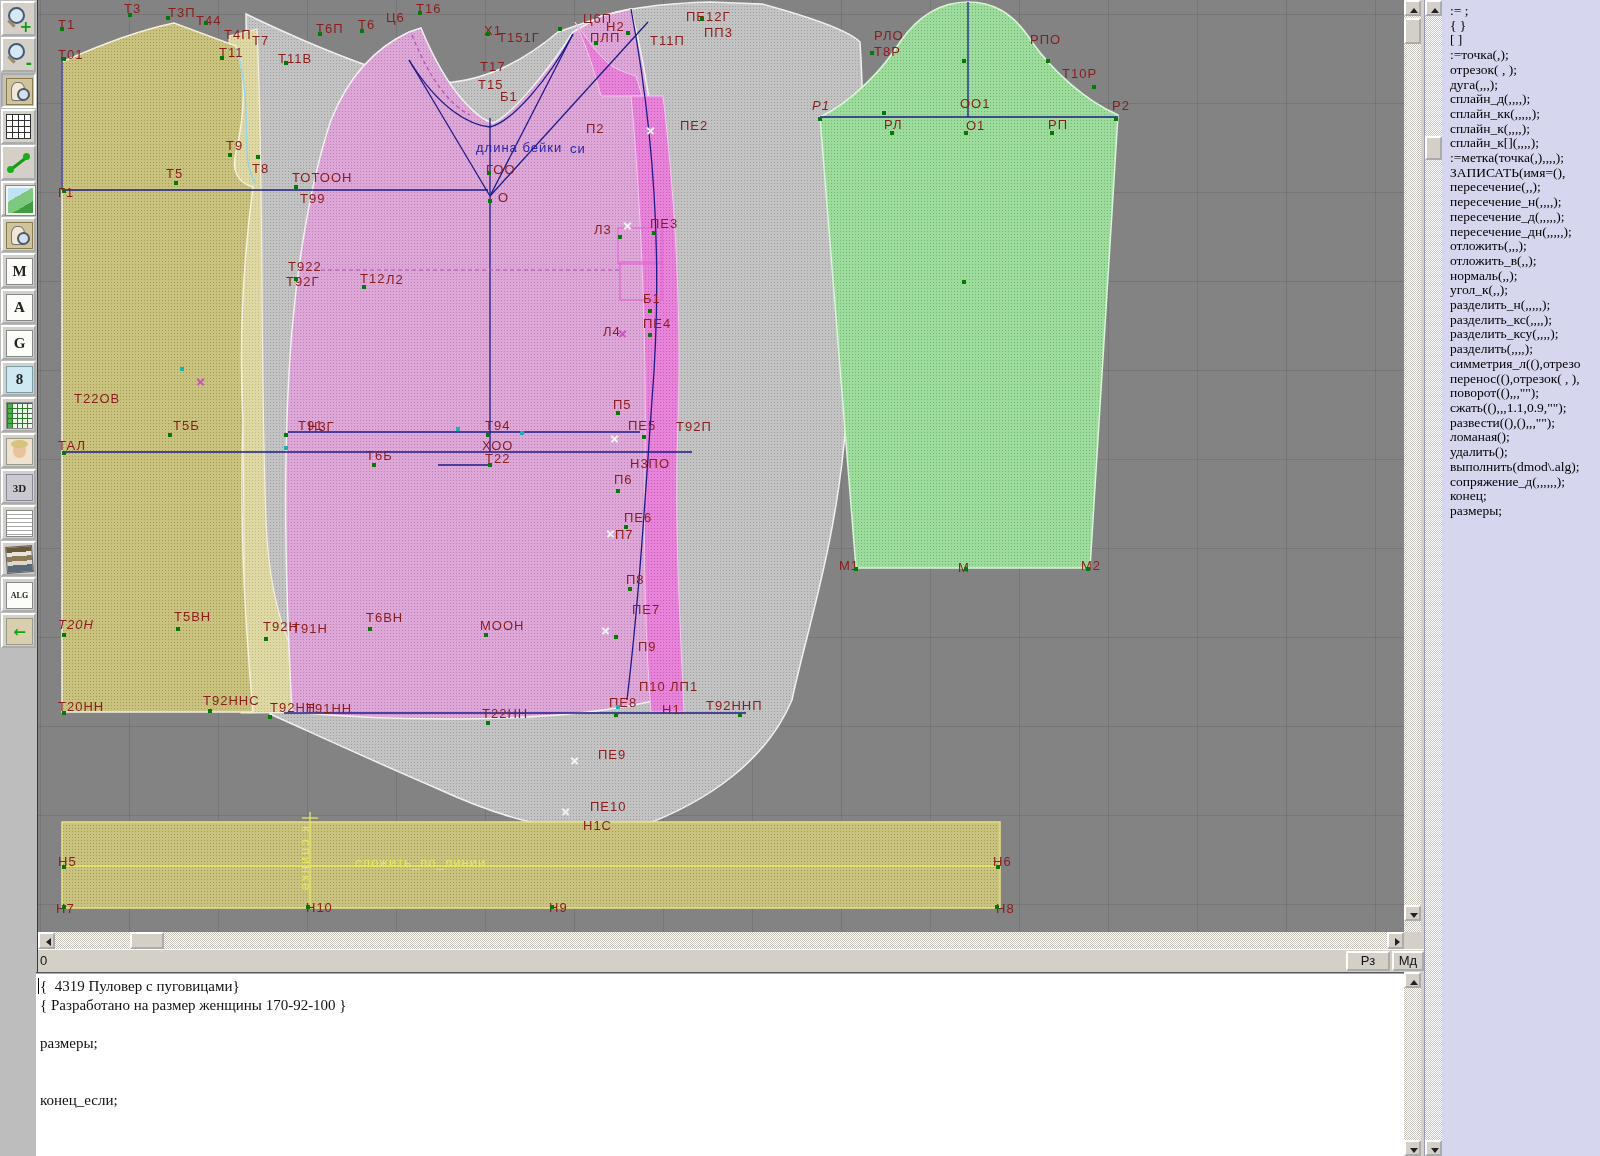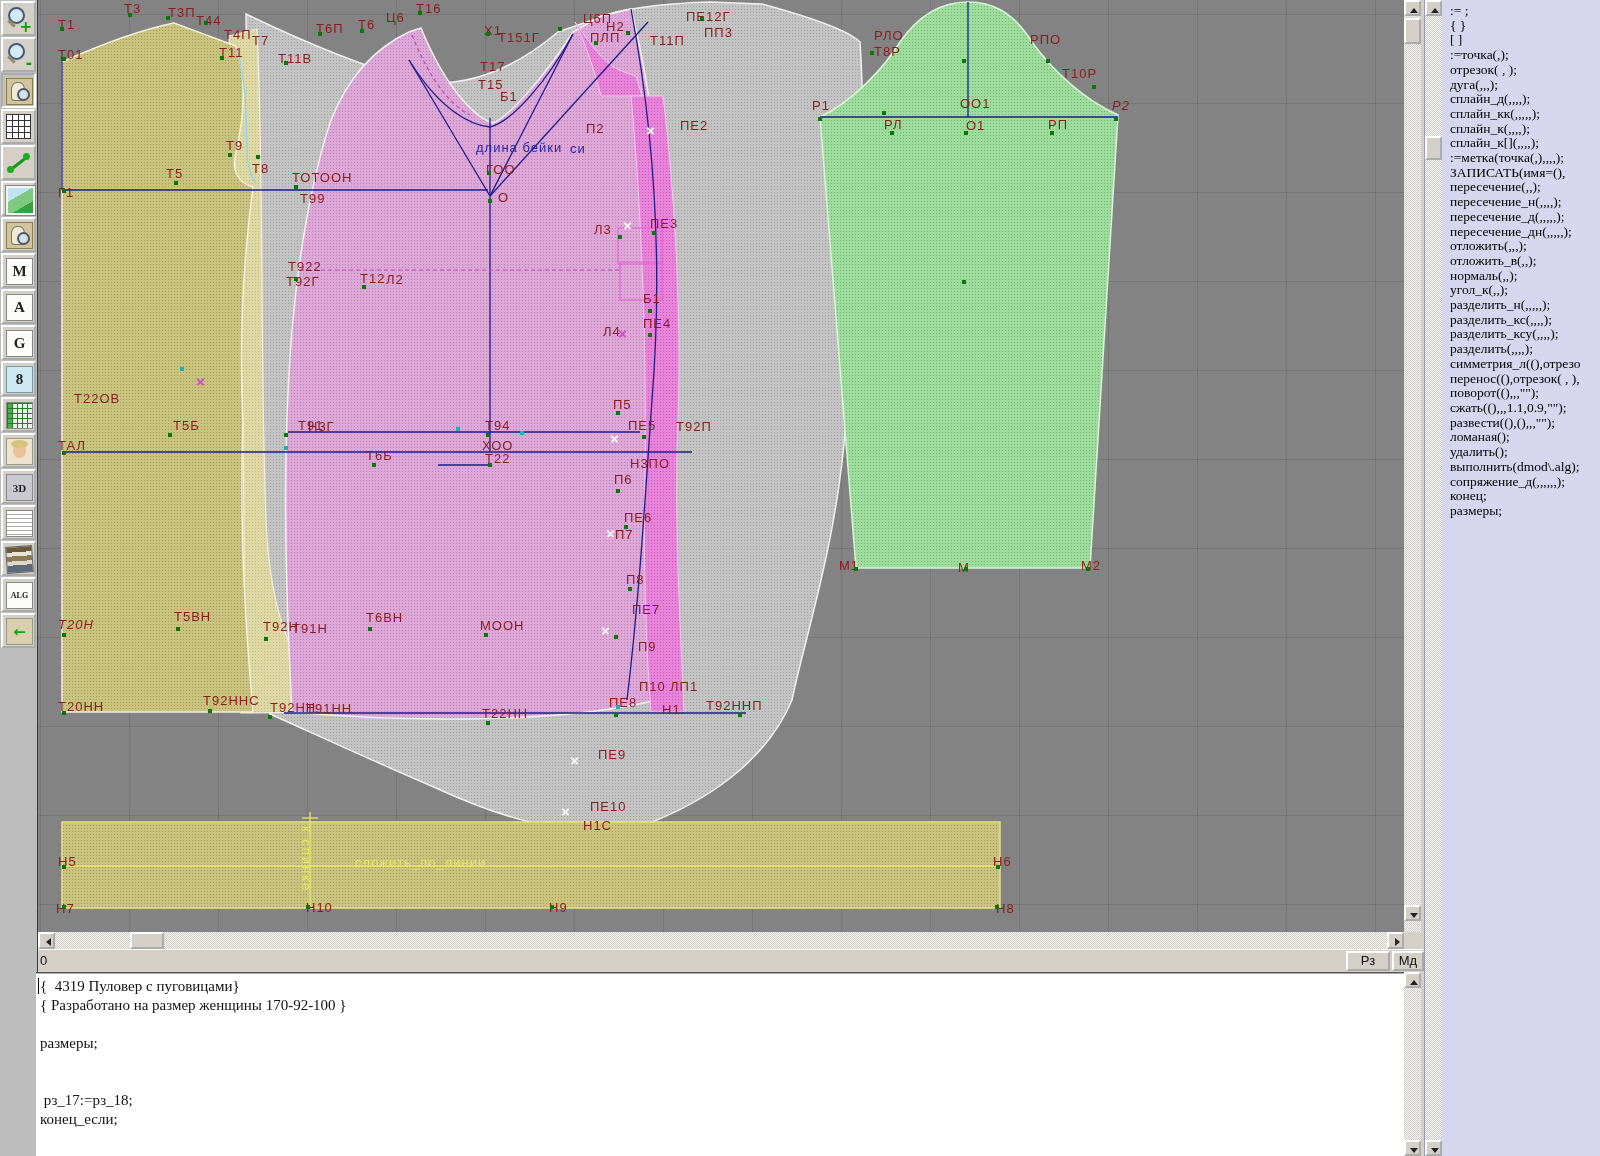--- a/index.html
+++ b/index.html
@@ -309,23 +309,23 @@
       <div class="lbl" style="left: 609px; top: 696px;">ПЕ8</div>
       <div class="lbl" style="left: 662px; top: 703px;">Н1.</div>
       <div class="lbl" style="left: 706px; top: 699px;">Т92ННП</div>
       <div class="lbl" style="left: 598px; top: 748px;">ПЕ9</div>
       <div class="lbl" style="left: 590px; top: 800px;">ПЕ10</div>
       <div class="lbl" style="left: 583px; top: 819px;">Н1С</div>
       <div class="lbl" style="left: 874px; top: 29px;">РЛО</div>
       <div class="lbl" style="left: 874px; top: 45px;">Т8Р</div>
       <div class="lbl" style="left: 1030px; top: 33px;">РПО</div>
       <div class="lbl" style="left: 1062px; top: 67px;">Т10Р</div>
-      <div class="lbl" style="left: 812px; top: 99px;">Р1</div>
+      <div class="lbl" style="left: 812px; top: 99px; font-style: italic;">Р1</div>
       <div class="lbl" style="left: 960px; top: 97px;">ОО1</div>
-      <div class="lbl" style="left: 1112px; top: 99px; font-style: italic;">Р2</div>
+      <div class="lbl" style="left: 1112px; top: 99px;">Р2</div>
       <div class="lbl" style="left: 884px; top: 118px;">РЛ</div>
       <div class="lbl" style="left: 966px; top: 119px;">О1</div>
       <div class="lbl" style="left: 1048px; top: 118px;">РП</div>
       <div class="lbl" style="left: 839px; top: 559px;">М1</div>
       <div class="lbl" style="left: 958px; top: 561px;">М</div>
       <div class="lbl" style="left: 1081px; top: 559px;">М2</div>
       <div class="lbl" style="left: 58px; top: 855px;">Н5</div>
       <div class="lbl" style="left: 993px; top: 855px;">Н6</div>
       <div class="lbl" style="left: 56px; top: 902px;">Н7</div>
       <div class="lbl" style="left: 306px; top: 901px;">Н10</div>
@@ -449,21 +449,20 @@
 
 <div id="editor">
   <div id="caret"></div>
   <div id="code" style="padding-top:3px;">
       <div class="code-line">{  4319 Пуловер с пуговицами}</div>
       <div class="code-line">{ Разработано на размер женщины 170-92-100 }</div>
       <div class="code-line"> </div>
       <div class="code-line">размеры;</div>
       <div class="code-line"> </div>
       <div class="code-line"> </div>
-      <div class="code-line"> рз_17:=рз_18;</div>
       <div class="code-line">конец_если;</div>
     </div>
 </div>
 <div class="sb" id="editor-scroll" style="position: absolute; left: 1404px; top: 972px; width: 17px; height: 184px;">
   <div class="sb-btn" style="left:0;top:0;">
       <span class="arr up"></span>
     </div>
   <div class="sb-btn" style="left:0;top:168px;">
       <span class="arr dn"></span>
     </div>

